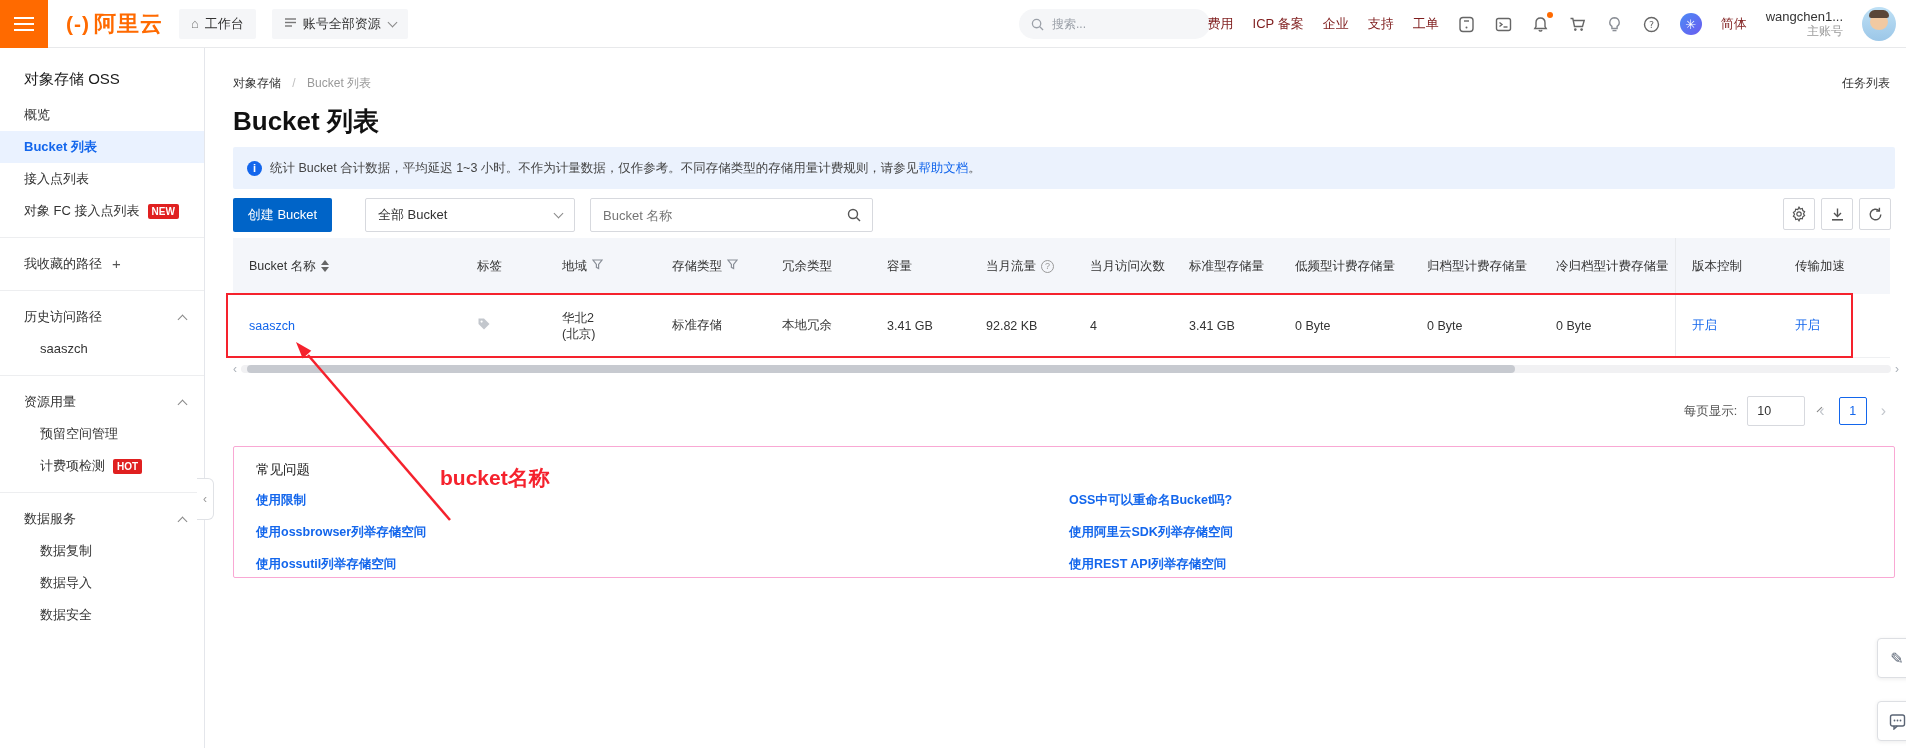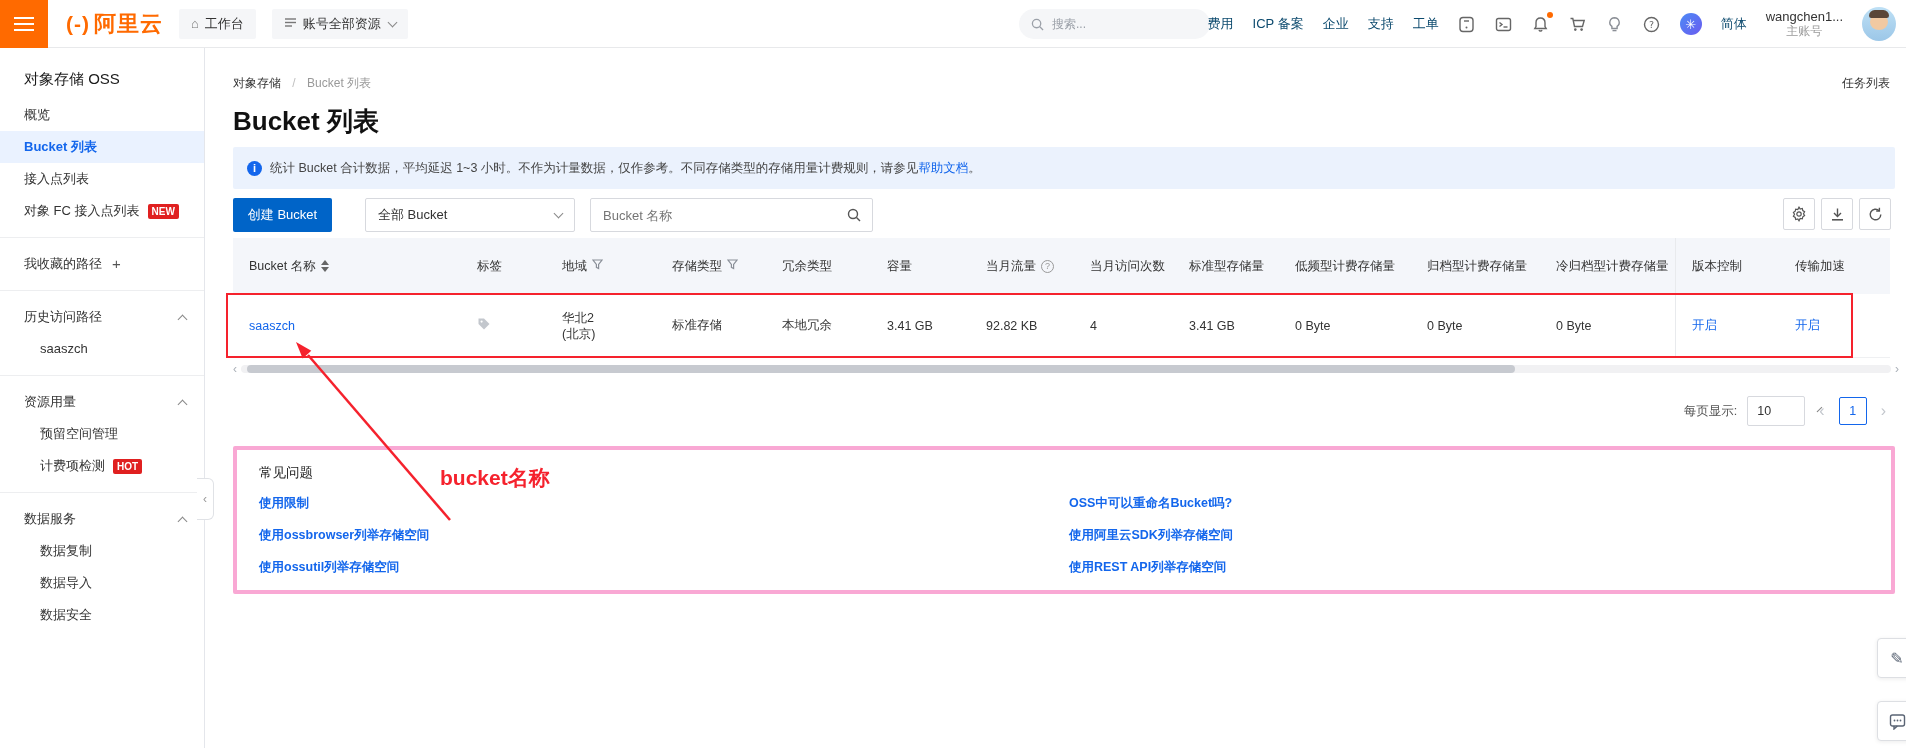--- a/index.html
+++ b/index.html
@@ -18,28 +18,28 @@
   .logo .mark { font-weight:bold; margin-right:4px; font-size:21px; }
   .hbtn { height:30px; background:#F5F6F8; border-radius:2px; display:flex; align-items:center;
     padding:0 12px; margin-left:16px; font-size:13px; color:#333; cursor:pointer; white-space:nowrap; }
   .hbtn .gicon { color:#777; margin-right:6px; font-size:13px; }
   .chev { display:inline-block; width:7px; height:7px; border-right:1px solid #888; border-bottom:1px solid #888; transform:rotate(45deg); margin-left:8px; margin-top:-3px; }
   .chev.up { transform:rotate(-135deg); margin-top:4px; }
   .hsearch { position:absolute; left:1019px; top:9px; width:191px; height:30px; background:#F5F6F8;
     border-radius:15px; display:flex; align-items:center; padding:0 12px; color:#9BA0A8; font-size:12px; }
   .hsearch svg { margin-right:8px; }
   .hright { position:absolute; right:10px; top:0; height:48px; display:flex; align-items:center; gap:19px; }
-  .hnav { font-size:13px; color:#0c4a6e; cursor:pointer; white-space:nowrap; }
+  .hnav { font-size:13px; color:#7f1d1d; cursor:pointer; white-space:nowrap; }
   .hicon { width:18px; height:18px; display:flex; align-items:center; justify-content:center;
     color:#666; cursor:pointer; position:relative; font-size:15px; }
   .hicon svg { display:block; }
   .dot { position:absolute; top:-3px; right:-3px; width:6px; height:6px; border-radius:50%; background:#FF6A00; }
   .assist { width:22px; height:22px; border-radius:50%; background:linear-gradient(135deg,#4D8BF5,#6A5BF0);
     color:#fff; display:flex; align-items:center; justify-content:center; font-size:13px; cursor:pointer; }
-  .userblk { text-align:center; line-height:15px; cursor:pointer; }
+  .userblk { text-align:right; line-height:15px; cursor:pointer; }
   .uname { font-size:13px; color:#333; }
   .utype { font-size:12px; color:#999; }
   .avatar { width:34px; height:34px; border-radius:50%; background:linear-gradient(#BEE0F5,#9CC7E8); position:relative; overflow:hidden; cursor:pointer; }
   .avatar::before { content:""; position:absolute; left:8px; top:7px; width:18px; height:16px; border-radius:50%; background:#F2C9A2; }
   .avatar::after { content:""; position:absolute; left:7px; top:3px; width:20px; height:8px; border-radius:10px 10px 4px 4px; background:#5A4638; }
 
   
   .sb { position:absolute; left:0; top:48px; bottom:0; width:205px; background:#fff;
     border-right:1px solid #E4E6EB; overflow:hidden; }
   .sb-title { padding:22px 0 10px 24px; font-size:15px; font-weight:normal; color:#1A1A1A; }
@@ -112,21 +112,21 @@
   .hs-track { flex:1; height:8px; background:#F1F1F3; border-radius:4px; position:relative; }
   .hs-thumb { position:absolute; left:6px; top:0; width:1268px; height:8px; background:#C7CAD0; border-radius:4px; cursor:grab; }
 
   .pager { position:absolute; right:16px; top:348px; height:30px; display:flex; align-items:center; gap:10px; font-size:12.5px; color:#555; }
   .psize { width:58px; height:30px; border:1px solid #D7D9DE; border-radius:2px; display:flex; align-items:center;
     justify-content:space-between; padding:0 9px; cursor:pointer; color:#333; background:#fff;gap:40px; }
   .parrow { color:#C3C7CD; font-size:16px; cursor:pointer; padding:0 4px; }
   .pcur { width:28px; height:28px; border:1px solid #1366EC; color:#1366EC; border-radius:2px;
     display:flex; align-items:center; justify-content:center; cursor:pointer; background:#fff; }
 
-  .faq { position:absolute; left:28px; right:11px; top:398px; height:148px; border:4px solid #f9a8d4; border-radius:2px; background:#fff; padding:14px 12px 0 22px; }
+  .faq { position:absolute; left:28px; right:11px; top:398px; height:132px; border:1px solid #f9a8d4; border-radius:2px; background:#fff; padding:14px 12px 0 22px; }
   .faq-title { font-size:13.5px; color:#222; margin-bottom:13px; }
   .faq-cols { display:flex; }
   .faq-col { width:832px; display:flex; flex-direction:column; gap:15px;font-weight:bold; }
   .faq-col a { color:#1366EC; font-size:12.5px; text-decoration:none; cursor:pointer; width:fit-content; }
 
   .anno-svg { position:absolute; left:0; top:0; width:100%; height:100%; pointer-events:none; z-index:10; }
   .anno-text { position:absolute; left:235px; top:416px; color:#F5222D; font-size:21px; font-weight:bold; z-index:10; pointer-events:none; }
 
   .float-btn { position:absolute; width:40px; height:40px; background:#fff; border:1px solid #DDDFE3;
     border-radius:4px; box-shadow:0 1px 4px rgba(0,0,0,.08); display:flex; align-items:center; justify-content:center;

